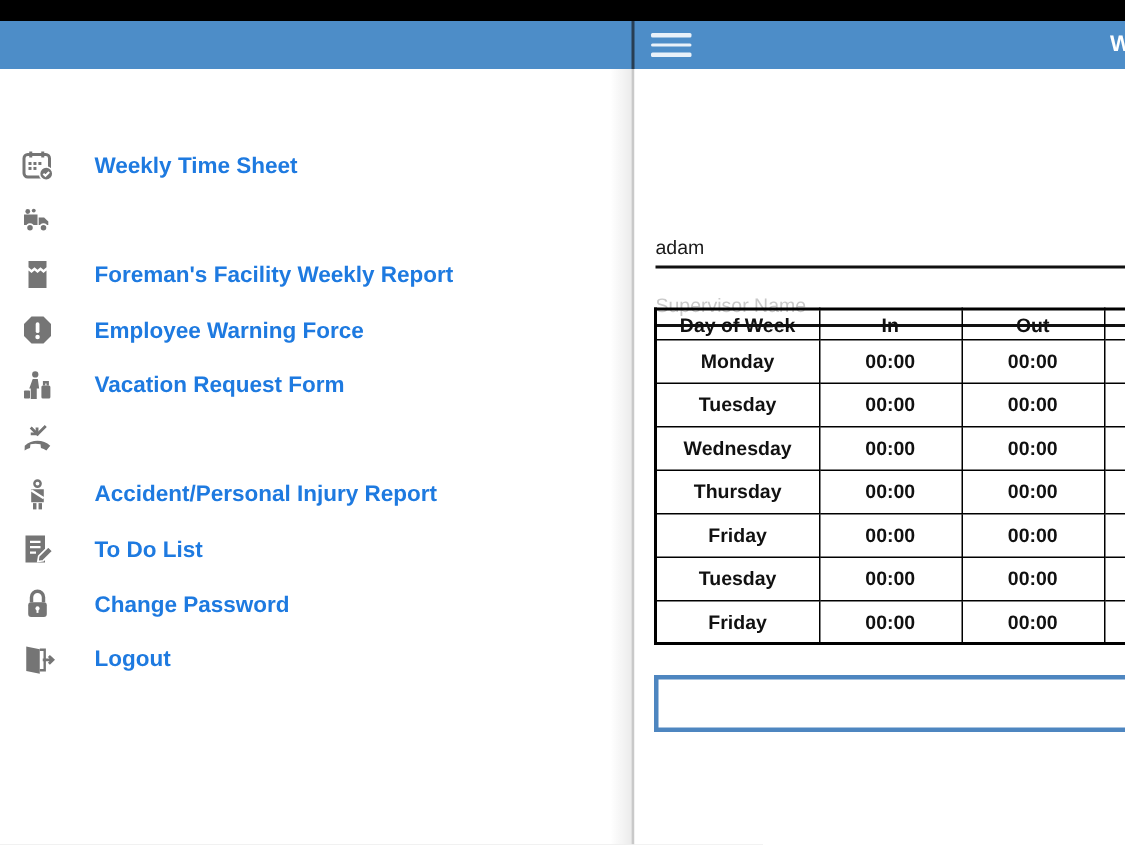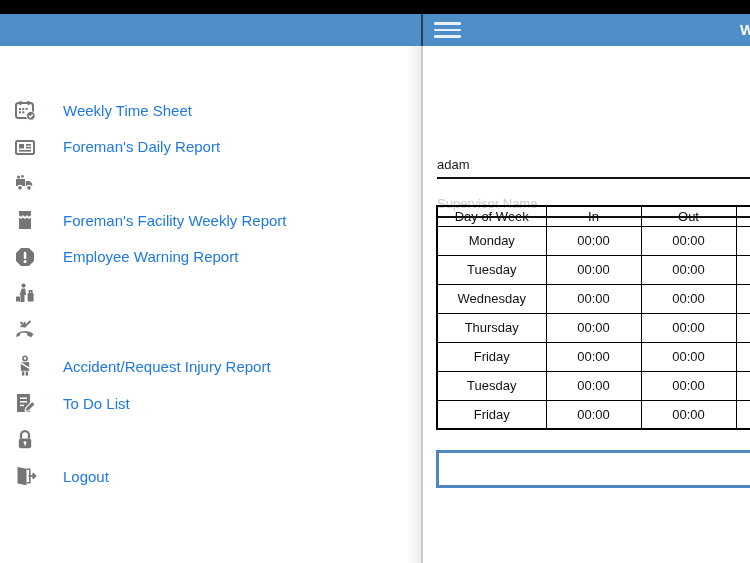--- a/index.html
+++ b/index.html
@@ -21,21 +21,21 @@
     background:none; border:none; cursor:pointer;
     display:flex; flex-direction:column; justify-content:space-between; padding:1px 0;
   }
   .hamburger span { display:block; width:27px; height:2.6px; background:rgba(255,255,255,0.88); border-radius:1px; }
   .nav-title {
     position:absolute; left:317px; top:7px; color:#fff;
     font-size:15px; font-weight:700; white-space:nowrap; letter-spacing:0.2px;
   }
   
   .sidebar {
-    position:absolute; top:46px; left:0; width:422px; height:507px; background:#fff;
+    position:absolute; top:46px; left:0; width:422px; height:507px; background:#fff;font-weight:bold;
   }
   .sidebar-shadow {
     position:absolute; top:46px; left:407px; width:14px; height:517px;
     background:linear-gradient(to right, rgba(0,0,0,0) 0%, rgba(0,0,0,0.08) 100%);
     pointer-events:none;
   }
   .panel-divider { position:absolute; top:46px; left:421px; width:2px; height:517px; background:#c9c9c9; }
   .menu { position:absolute; top:46px; left:0; width:100%; }
   .menu-item {
     height:36.6px; display:flex; align-items:center; padding-left:12px; cursor:pointer;
@@ -55,21 +55,21 @@
   .field-foreman { top:106px; }
   .field-supervisor { top:145px; }
   
   .timesheet {
     position:absolute; left:13px; top:159px;
     border-collapse:collapse; table-layout:fixed; width:360px;
     border:2px solid #000;
     font-size:13px; color:#111;
   }
   .timesheet th, .timesheet td {
-    border:1.5px solid #000; text-align:center; font-weight:400;
+    border:1.5px solid #000; text-align:center; font-weight:700;
     overflow:hidden; white-space:nowrap;
   }
   .timesheet thead th { height:20px; }
   .timesheet tbody td { height:29px;margin-top:28px; }
   
   .blue-box {
     position:absolute; left:13px; top:404px; width:420px; height:38px;
     border:3px solid #4E86C0; background:#fff; cursor:text;
   }
 </style>
@@ -108,32 +108,20 @@
               <rect x="9.3" y="13.3" width="2" height="2" fill="#757575"></rect>
               <circle cx="17.8" cy="17.8" r="4.4" fill="#757575" stroke="#fff" stroke-width="1"></circle>
               <path d="M15.9 17.8l1.4 1.4 2.5-2.6" stroke="#fff" stroke-width="1.4" fill="none"></path>
             </svg>
           </span>
           <span class="mi-label">Weekly Time Sheet</span>
         </div>
         <div class="menu-item">
           <span class="mi-icon">
             <svg viewBox="0 0 24 24">
-              <rect x="3" y="6" width="18" height="13" rx="1.5" fill="none" stroke="#757575" stroke-width="2"></rect>
-              <rect x="6" y="9" width="5" height="4.5" fill="#757575"></rect>
-              <line x1="13" y1="9.8" x2="18" y2="9.8" stroke="#757575" stroke-width="1.7"></line>
-              <line x1="13" y1="12.6" x2="18" y2="12.6" stroke="#757575" stroke-width="1.7"></line>
-              <line x1="6" y1="15.8" x2="18" y2="15.8" stroke="#757575" stroke-width="1.7"></line>
-            </svg>
-          </span>
-          <span class="mi-label">Foreman's Daily Report</span>
-        </div>
-        <div class="menu-item">
-          <span class="mi-icon">
-            <svg viewBox="0 0 24 24">
               <path d="M3 8h9v7H3z" fill="#757575"></path>
               <path d="M12.8 10h3.6l2.8 2.6V15h-6.4z" fill="#757575"></path>
               <circle cx="7" cy="16.8" r="2.4" fill="#757575" stroke="#fff" stroke-width="1.1"></circle>
               <circle cx="16" cy="16.8" r="2.4" fill="#757575" stroke="#fff" stroke-width="1.1"></circle>
               <circle cx="5.5" cy="6" r="1.6" fill="#757575"></circle>
               <circle cx="9.5" cy="5.4" r="1.3" fill="#757575"></circle>
             </svg>
           </span>
         </div>
         <div class="menu-item">
@@ -146,53 +134,54 @@
           <span class="mi-label">Foreman's Facility Weekly Report</span>
         </div>
         <div class="menu-item">
           <span class="mi-icon">
             <svg viewBox="0 0 24 24">
               <path d="M8 3h8l5 5v8l-5 5H8l-5-5V8z" fill="#757575"></path>
               <rect x="10.8" y="6.8" width="2.5" height="7.2" rx="1.25" fill="#fff"></rect>
               <circle cx="12.05" cy="16.6" r="1.5" fill="#fff"></circle>
             </svg>
           </span>
-          <span class="mi-label">Employee Warning Report</span>
+          <span class="mi-label">Employee Warning Force</span>
         </div>
         <div class="menu-item">
           <span class="mi-icon">
             <svg viewBox="0 0 24 24">
               <circle cx="10.5" cy="4.6" r="2.1" fill="#757575"></circle>
               <path d="M8.8 7.6h3.4l.9 6.4h-1.6V21h-4v-7h-1z" fill="#757575"></path>
               <rect x="14.6" y="12" width="6" height="8.6" rx="1" fill="#757575"></rect>
               <path d="M16.4 12V9.8h2.4V12" stroke="#757575" stroke-width="1.6" fill="none"></path>
               <rect x="3" y="15.4" width="4" height="5.2" rx="0.6" fill="#757575"></rect>
             </svg>
           </span>
+          <span class="mi-label">Vacation Request Form</span>
         </div>
         <div class="menu-item">
           <span class="mi-icon">
             <svg viewBox="0 0 24 24">
               <path d="M3.5 16.2c4.6-4.4 12.4-4.4 17 0l-2.6 3.2c-1.1-.9-2.3-1.5-3.6-1.8l-.3-2.4c-2.1-.6-4.6-.6-6.7 0l-.3 2.4c-1.3.3-2.5.9-3.6 1.8z" fill="#757575"></path>
               <path d="M7.5 4l4.5 4.5L17.5 3" stroke="#757575" stroke-width="1.9" fill="none"></path>
               <path d="M7.5 8.2V4h4.2" stroke="#757575" stroke-width="1.9" fill="none" transform="rotate(180 9.6 6.1)"></path>
             </svg>
           </span>
         </div>
         <div class="menu-item">
           <span class="mi-icon">
             <svg viewBox="0 0 24 24">
               <circle cx="12" cy="4.4" r="2.1" fill="none" stroke="#757575" stroke-width="1.6"></circle>
               <path d="M7.8 8.2h8.4v8.6H7.8z" fill="#757575"></path>
               <path d="M7.8 8.8l8.4 5.4" stroke="#fff" stroke-width="1.6"></path>
               <rect x="9" y="17.4" width="2.3" height="4.2" fill="#757575"></rect>
               <rect x="12.7" y="17.4" width="2.3" height="4.2" fill="#757575"></rect>
             </svg>
           </span>
-          <span class="mi-label">Accident/Request Injury Report</span>
+          <span class="mi-label">Accident/Personal Injury Report</span>
         </div>
         <div class="menu-item">
           <span class="mi-icon">
             <svg viewBox="0 0 24 24">
               <path d="M4 3h13v18H4z" fill="#757575"></path>
               <line x1="7" y1="7.2" x2="14" y2="7.2" stroke="#fff" stroke-width="1.5"></line>
               <line x1="7" y1="10.8" x2="14" y2="10.8" stroke="#fff" stroke-width="1.5"></line>
               <line x1="7" y1="14.4" x2="11" y2="14.4" stroke="#fff" stroke-width="1.5"></line>
               <path d="M12.8 16.8l6.4-6.4 3 3-6.4 6.4-3.6.6z" fill="#757575" stroke="#fff" stroke-width="1.1"></path>
             </svg>
@@ -201,20 +190,21 @@
         </div>
         <div class="menu-item">
           <span class="mi-icon">
             <svg viewBox="0 0 24 24">
               <path d="M8 10.5V7.2a4 4 0 018 0v3.3" fill="none" stroke="#757575" stroke-width="2.3"></path>
               <rect x="5.8" y="10.5" width="12.4" height="9.8" rx="2" fill="#757575"></rect>
               <circle cx="12" cy="14.6" r="1.4" fill="#fff"></circle>
               <rect x="11.35" y="14.8" width="1.3" height="2.8" fill="#fff"></rect>
             </svg>
           </span>
+          <span class="mi-label">Change Password</span>
         </div>
         <div class="menu-item">
           <span class="mi-icon">
             <svg viewBox="0 0 24 24">
               <path d="M4.5 3l9 1.8v16.4l-9-1.8z" fill="#757575"></path>
               <path d="M13.5 5.2h3.3v13.6h-3.3" fill="none" stroke="#757575" stroke-width="1.6"></path>
               <path d="M15.5 11.9h6.8M19.6 9.3l2.7 2.6-2.7 2.6" stroke="#757575" stroke-width="1.9" fill="none"></path>
             </svg>
           </span>
           <span class="mi-label">Logout</span>

